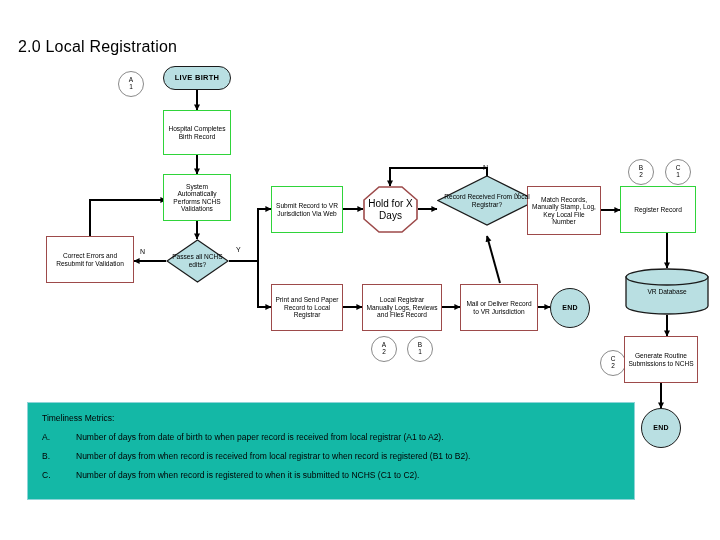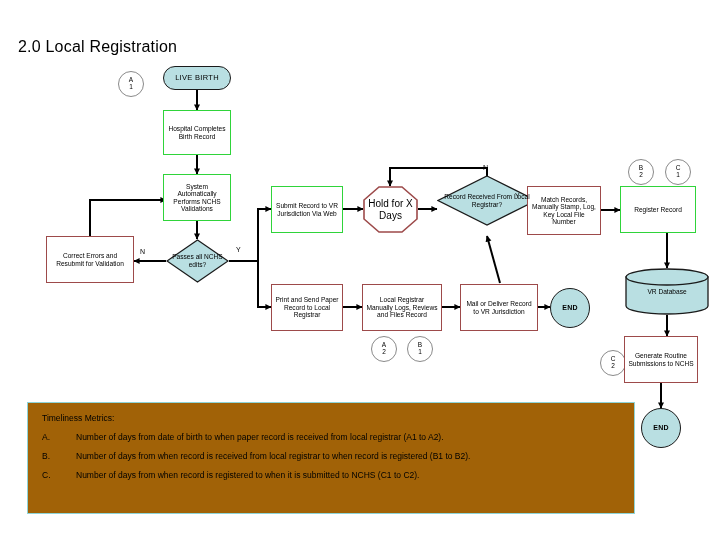--- a/index.html
+++ b/index.html
@@ -27,21 +27,21 @@
   .conn{
     position:absolute;width:26px;height:26px;border-radius:50%;
     border:1.6px solid #8a8a8a;background:#ffffff;
     display:flex;flex-direction:column;align-items:center;justify-content:center;
     font-size:6.5px;line-height:1.05;color:#000;box-sizing:border-box;
   }
 
   
   .terminator{
     border:1.4px solid #1a1a1a;background:#b9dfe2;border-radius:13px;
-    font-size:7.5px;font-weight:normal;letter-spacing:.3px;
+    font-size:7.5px;font-weight:bold;letter-spacing:.3px;
   }
 
   
   .proc{background:#ffffff;font-size:6.6px;padding:2px 3px;}
   .proc.green{border:1.6px solid #2fd43a;}
   .proc.red{border:1.6px solid #9d4a4a;}
 
   
   .diamond{background:transparent;}
   .diamond .dlabel{
@@ -69,22 +69,22 @@
   .endcircle{
     border-radius:50%;border:1.4px solid #1a1a1a;background:#b9dfe2;
     font-size:7px;font-weight:bold;letter-spacing:.3px;
   }
 
   
   .blabel{position:absolute;font-size:7px;color:#000;}
 
   
   #metrics{
-    position:absolute;left:27px;top:402px;width:608px;height:112px;
-    border:1.5px solid #8ed4d8;background:#a16207;box-sizing:border-box;
+    position:absolute;left:27px;top:402px;width:608px;height:98px;
+    border:1.5px solid #8ed4d8;background:#14b8a6;box-sizing:border-box;
     padding:10px 12px 8px 14px;
   }
   #metrics .mtitle{font-size:8.5px;margin-bottom:9px;}
   #metrics .mrow{display:flex;font-size:8.5px;margin-bottom:9px;}
   #metrics .mkey{width:34px;flex:0 0 34px;}
   #metrics .mtxt{flex:1;}
   #metrics .mrow:last-child{margin-bottom:0;}
 </style>
 </head>
 <body>

